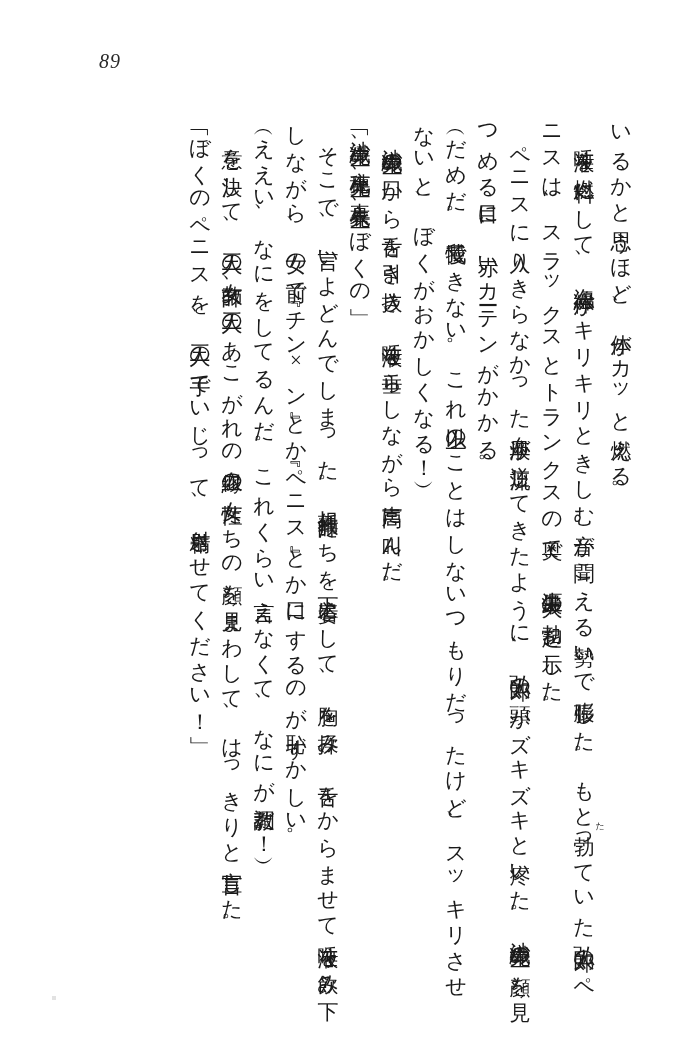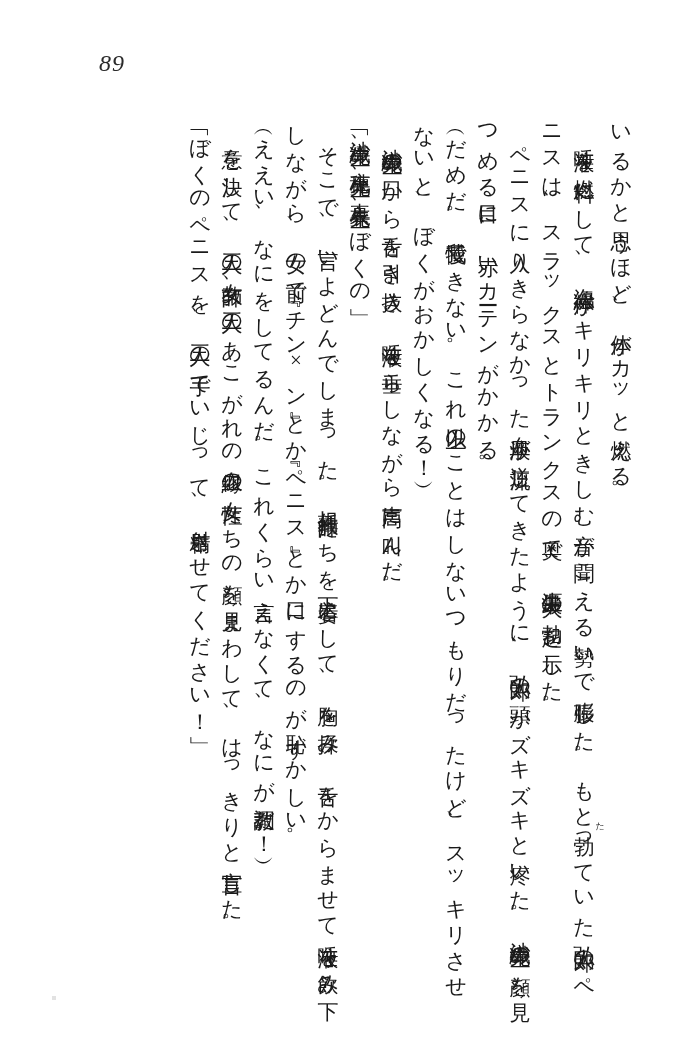--- a/index.html
+++ b/index.html
@@ -12,21 +12,21 @@
     width: 695px;
     height: 1050px;
     background: #ffffff;
     overflow: hidden;
     font-family: "Liberation Serif", "DejaVu Serif", serif;
   }
   .page-number {
     position: absolute;
     top: 50px;
     left: 99px;
-    font-size: 24px;
+    font-size: 20px;
     font-style: italic;
     color: #2a2a2a;
     letter-spacing: 1px;
   }
   .text-block {
     position: absolute;
     top: 111px;
     right: 58px;
     height: 878px;
     writing-mode: vertical-rl;

